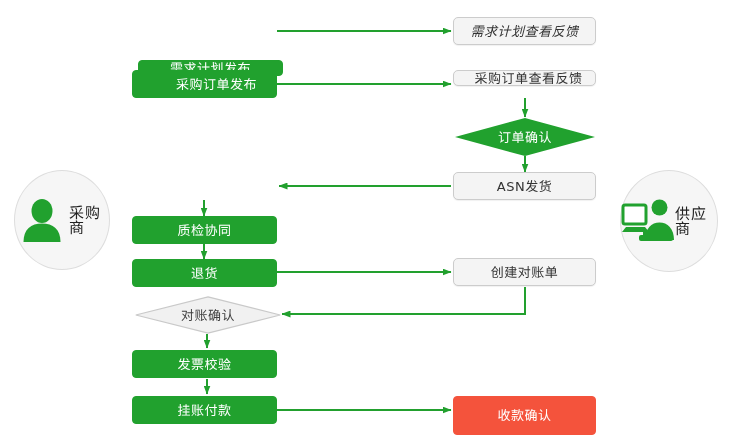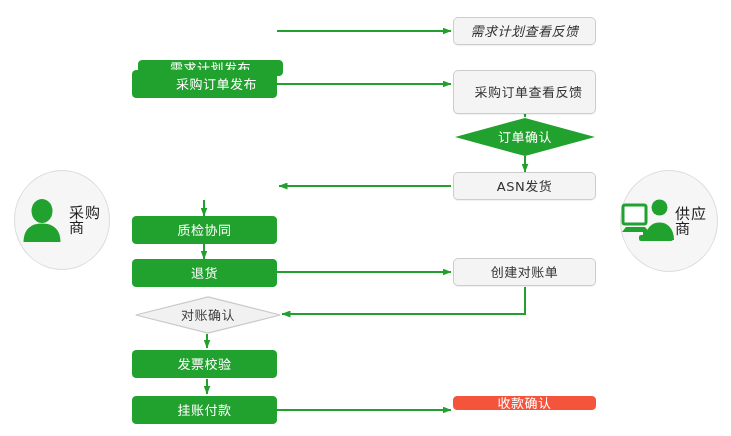--- a/index.html
+++ b/index.html
@@ -209,36 +209,36 @@
   </div>
 
   <div class="node green" style="left:132px; top:396px; width:145px; height:28px;">
     <span>挂账付款</span>
   </div>
 
   <div class="node plain" style="left:453px; top:17px; width:143px; height:28px;font-style:italic;">
     <span>需求计划查看反馈</span>
   </div>
 
-  <div class="node plain" style="left:453px; top:70px; width:143px; height:44px;padding-left:8px;">
+  <div class="node plain" style="left:453px; top:70px; width:143px; height:16px;padding-left:8px;">
     <span>采购订单查看反馈</span>
   </div>
 
   <div class="diamond green" style="left:455px; top:118px; width:140px; height:38px;">
     <svg class="dshape" viewBox="0 0 140 38" preserveAspectRatio="none" xmlns="http://www.w3.org/2000/svg">
       <polygon points="70,0 140,19 70,38 0,19" fill="#21a12e"></polygon>
     </svg>
     <span class="dlabel">订单确认</span>
   </div>
 
   <div class="node plain" style="left:453px; top:172px; width:143px; height:28px;">
     <span>ASN发货</span>
   </div>
 
   <div class="node plain" style="left:453px; top:258px; width:143px; height:28px;">
     <span>创建对账单</span>
   </div>
 
-  <div class="node orange" style="left:453px; top:396px; width:143px; height:14px;">
+  <div class="node orange" style="left:453px; top:396px; width:143px; height:39px;">
     <span>收款确认</span>
   </div>
 
 </div>
 
 </body></html>

